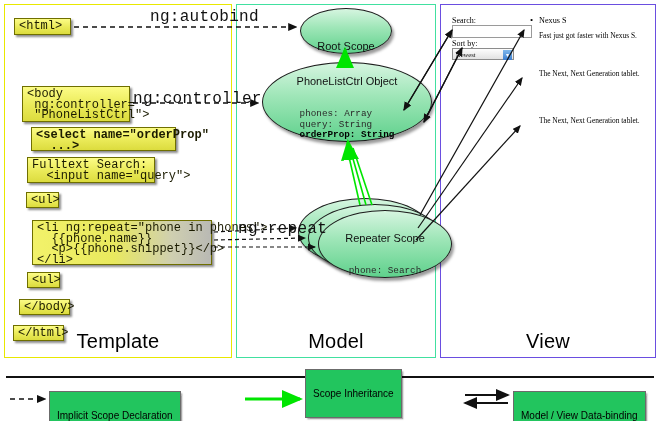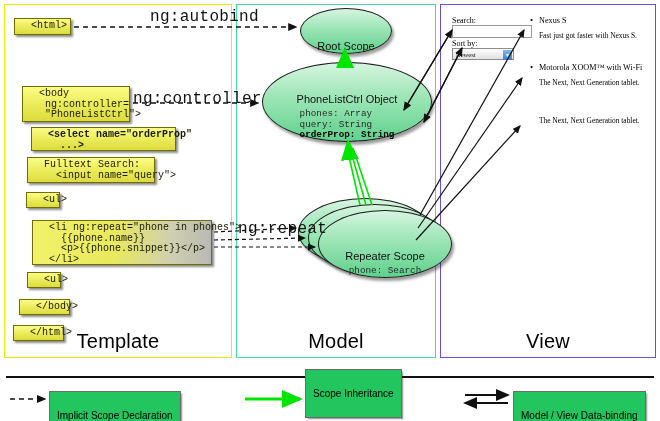--- a/index.html
+++ b/index.html
@@ -11,22 +11,22 @@
   #col-template{left:4px;width:228px;border:1.5px solid #e8e800;}
   #col-model{left:236px;width:200px;border:1.5px solid #41e0a0;}
   #col-view{left:440px;width:216px;border:1.5px solid #6a4ee0;}
   .col-label{position:absolute;bottom:4px;width:100%;text-align:center;
              font-size:20px;color:#000;letter-spacing:.2px;}
 
   
   .ybox{position:absolute;box-sizing:border-box;
         border:1.2px solid #6f6f00;
         background:linear-gradient(to bottom,#fcfc86 0%,#eaea58 55%,#dcdc3e 100%);
-        font-family:"Liberation Mono",monospace;font-size:10px;line-height:10.5px;
-        color:#1b1b00;padding:2px 16px;white-space:pre;
+        font-family:"Liberation Mono",monospace;font-size:12px;line-height:10.5px;
+        color:#1b1b00;padding:2px 4px;white-space:pre;
         box-shadow:2px 2px 2px rgba(0,0,0,.45);}
   .ybox.grad{background:linear-gradient(to right,#f2f26a 0%,#e9e95e 45%,#cfcfb0 78%,#b9b9b4 100%);}
   .ybox.bold{font-weight:bold;}
 
   #b-html     {left:14px; top:18px;  width:57px;  height:17px;}
   #b-body     {left:22px; top:86px;  width:108px; height:36px;}
   #b-select   {left:31px; top:127px; width:145px; height:24px;}
   #b-search   {left:27px; top:157px; width:128px; height:26px;}
   #b-ul1      {left:26px; top:192px; width:33px;  height:16px;}
   #b-li       {left:32px; top:220px; width:180px; height:45px;}
@@ -34,21 +34,21 @@
   #b-bodyend  {left:19px; top:299px; width:51px;  height:16px;}
   #b-htmlend  {left:13px; top:325px; width:51px;  height:16px;}
 
   
   .ellipse{position:absolute;border-radius:50%;border:1.4px solid #1d1d1d;
            background:linear-gradient(to bottom,#d6f5e0 0%,#9fe6b8 42%,#5fd18c 100%);
            box-shadow:2px 3px 3px rgba(0,0,0,.4);
            display:flex;flex-direction:column;align-items:center;justify-content:flex-end;}
   .sc-title{font-size:11px;color:#111;text-align:center;line-height:13px;}
   .sc-props{font-family:"Liberation Mono",monospace;font-size:9.3px;
-            line-height:10.6px;color:#2a2a2a;text-align:left;margin-top:3px;}
+            line-height:10.6px;color:#2a2a2a;text-align:left;margin-top:21px;}
 
   #e-root   {left:300px;top:8px;  width:90px; height:44px;}
   #e-ctrl   {left:262px;top:62px; width:168px;height:78px;}
   #e-rep3   {left:298px;top:198px;width:132px;height:66px;}
   #e-rep2   {left:308px;top:204px;width:132px;height:66px;}
   #e-rep1   {left:318px;top:210px;width:132px;height:66px;}
 
   
   #view-inner{position:absolute;left:444px;top:8px;width:210px;height:130px;}
   .v-lbl{position:absolute;font-family:"Liberation Serif",serif;font-size:8px;color:#000;}
@@ -153,21 +153,20 @@
   <div id="v-sort-sel">
     <span>Newest</span>
     <span class="arrow">▾</span>
   </div>
 
   <div class="phone" id="ph0">
     <div class="nm">Nexus S</div>
     <div class="sn">Fast just got faster with Nexus S.</div>
   </div>
   <div class="phone" id="ph1">
-    <div class="nm">Motorola XOOM™ with Wi-Fi</div>
     <div class="sn">The Next, Next Generation tablet.</div>
   </div>
   <div class="phone" id="ph2">
     <div class="sn">The Next, Next Generation tablet.</div>
   </div>
 </div>
 
 <div class="elabel" id="lbl-autobind">ng:autobind</div>
 <div class="elabel" id="lbl-controller">ng:controller</div>
 <div class="elabel" id="lbl-repeat">ng:repeat</div>

